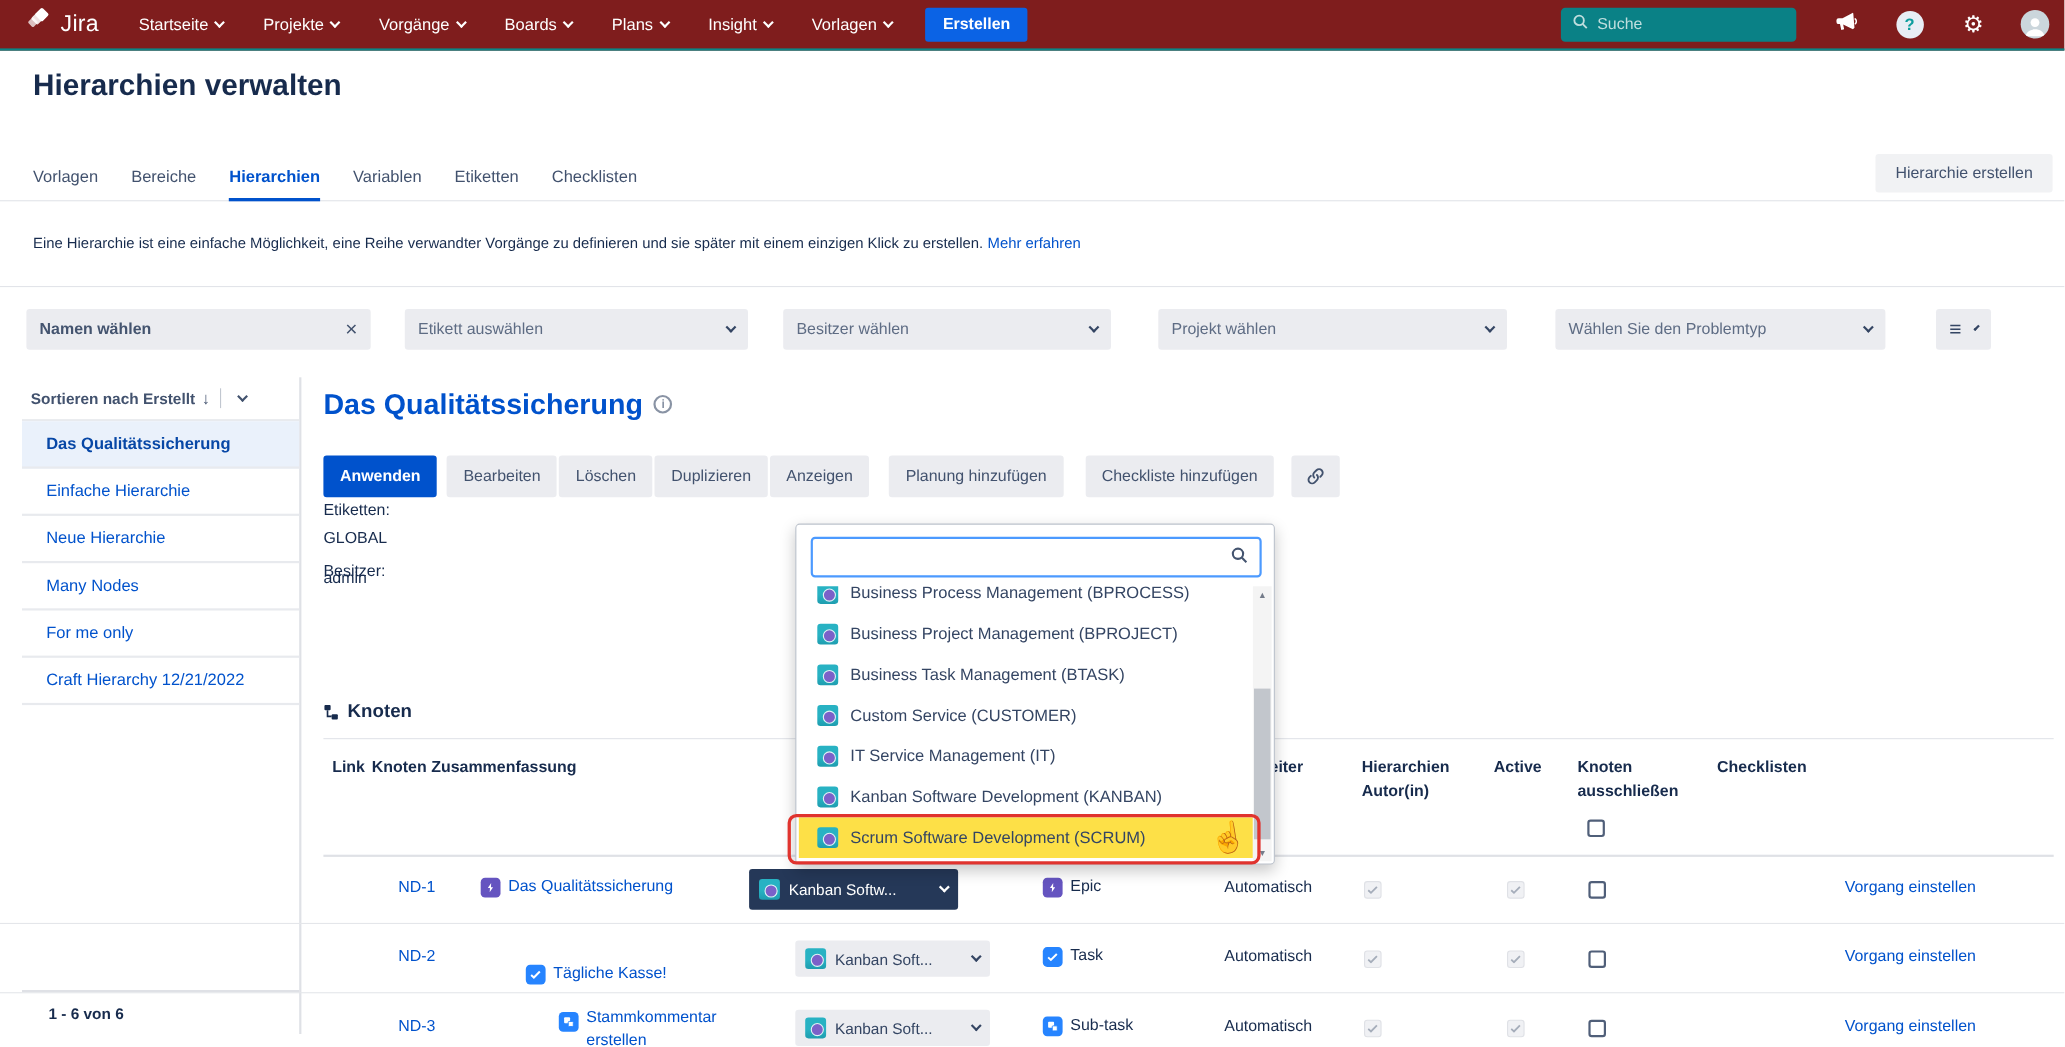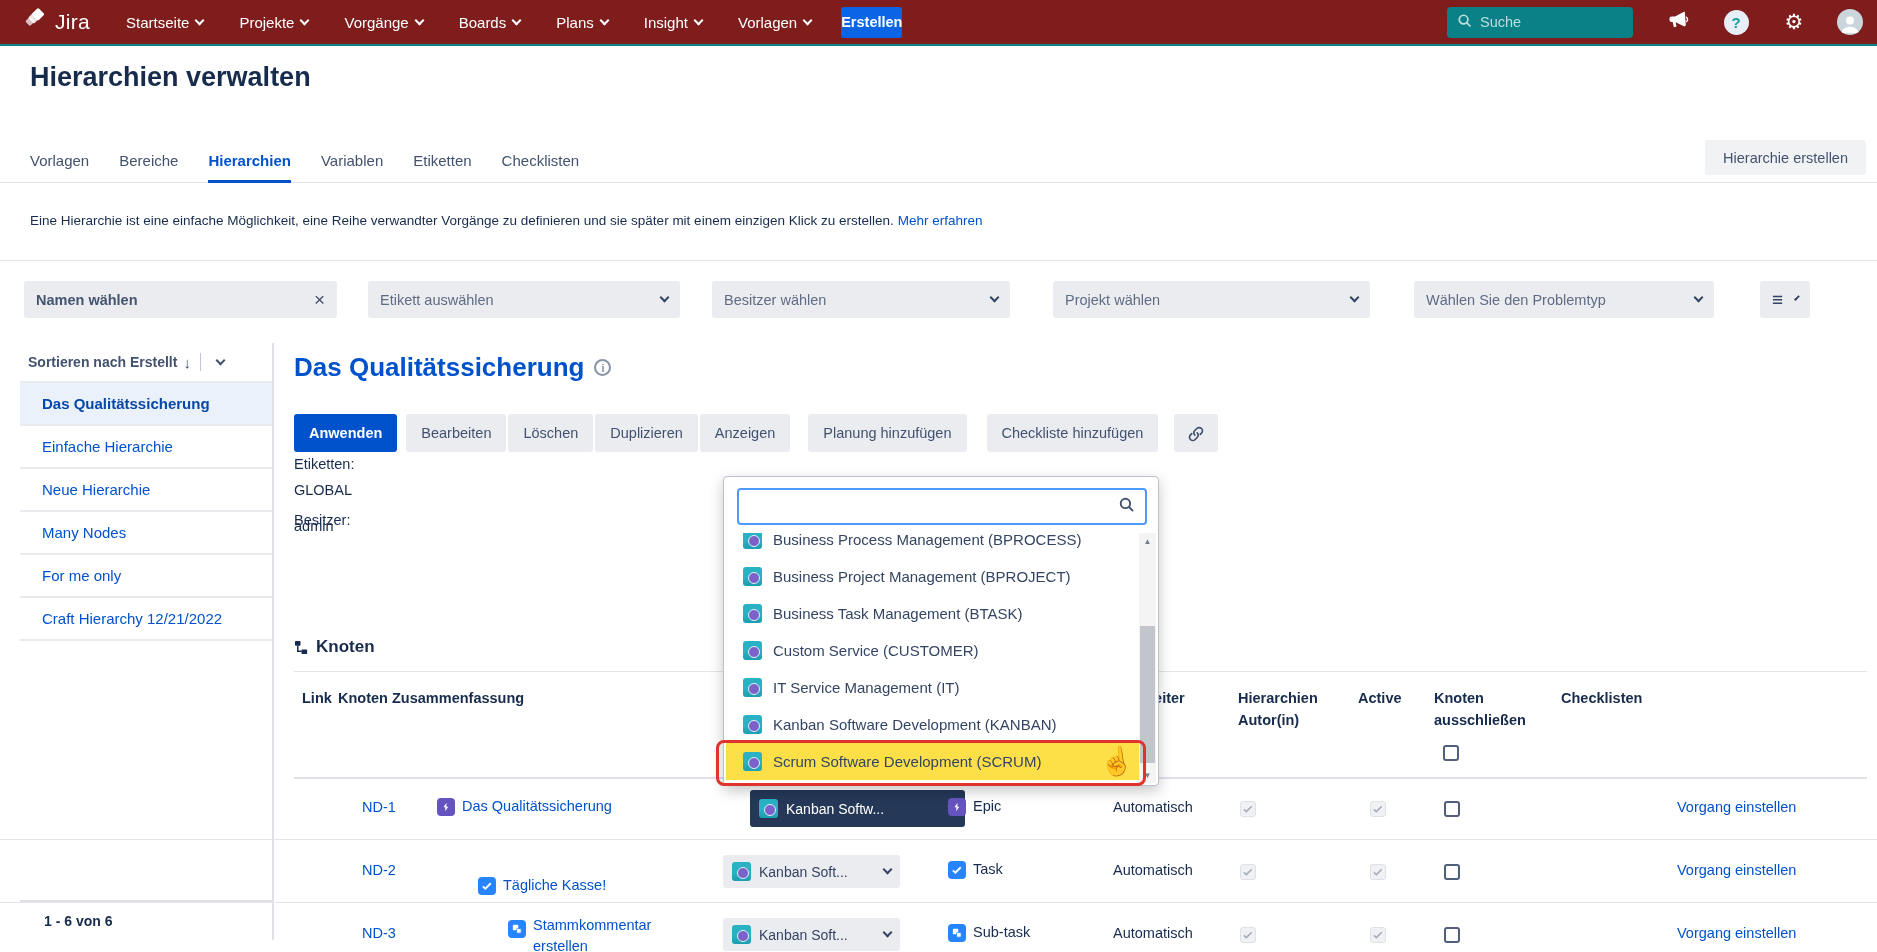--- a/index.html
+++ b/index.html
@@ -5,22 +5,22 @@
   * { margin:0; padding:0; box-sizing:border-box; }
   body { background:#fff; font-family:"Liberation Sans", sans-serif; }
   .app { position:relative; width:1877px; height:952px; background:#fff; overflow:hidden; color:#172B4D; }
 
   
   .topnav { position:absolute; left:0; top:0; width:100%; height:46px; background:#7f1d1d; display:flex; align-items:center; border-bottom:2px solid #0B8686; z-index:80; }
   .logo { display:flex; align-items:center; gap:6px; margin-left:24px; cursor:pointer; }
   .logo-text { color:#fff; font-size:21px; font-weight:400; letter-spacing:.3px; }
   .nav-item { display:flex; align-items:center; color:#fff; font-size:15px; margin-left:36px; cursor:pointer; white-space:nowrap; }
   .chv { display:inline-block; width:7px; height:7px; border-right:2px solid currentColor; border-bottom:2px solid currentColor; transform:rotate(45deg); margin-left:7px; margin-bottom:3px; }
-  .btn-create { margin-left:30px; height:31px; padding:0 0; background:#0B63E5; color:#fff; font-size:14.5px; font-weight:700; border:none; border-radius:3px; cursor:pointer; }
-  .nav-search { margin-left:auto; width:186px; height:31px; background:#0A8186; border-radius:4px; display:flex; align-items:center; padding:0 10px; color:#BFDEDE; }
+  .btn-create { margin-left:30px; height:31px; padding:0 16px; background:#0B63E5; color:#fff; font-size:14.5px; font-weight:700; border:none; border-radius:3px; cursor:pointer; }
+  .nav-search { margin-left:auto; width:214px; height:31px; background:#0A8186; border-radius:4px; display:flex; align-items:center; padding:0 10px; color:#BFDEDE; }
   .nav-search input { flex:1; background:transparent; border:none; outline:none; color:#E3F2F2; font-size:14.5px; margin-left:8px; font-family:"Liberation Sans",sans-serif; }
   .nav-search input::placeholder { color:#BFDEDE; }
   .nav-ico { width:26px; height:26px; display:flex; align-items:center; justify-content:center; margin-left:32px; cursor:pointer; }
   .help-circle { width:25px; height:25px; border-radius:50%; background:#E8EEF5; color:#0E9E9E; font-weight:700; font-size:15px; display:flex; align-items:center; justify-content:center; }
   .gear-glyph { color:#fff; font-size:21px; }
   .avatar { width:26px; height:26px; border-radius:50%; background:#CBD6DC; overflow:hidden; display:flex; align-items:flex-end; justify-content:center; margin-left:30px; margin-right:14px; cursor:pointer; }
 
   
   .page-title { position:absolute; left:30px; top:62px; font-size:27px; font-weight:700; color:#172B4D; }
   .tabs { position:absolute; left:30px; top:152px; display:flex; gap:30px; z-index:5; }
@@ -276,21 +276,21 @@
   <div class="row" style="top:777px;height:63px;border-bottom:1px solid #E4E6EA">
     <a class="cell" style="left:362px;top:22px">ND-1</a>
     <div class="cell sum" style="left:437px;top:21px">
       <span class="type-ico ti-epic">
           <svg viewBox="0 0 12 12" width="10">
             <path d="M6.6 1 3 6.4h2.3L5 11l3.7-5.4H6.4z" fill="#fff"></path>
           </svg>
         </span>
       <a style="color:#0052CC;text-decoration:none">Das Qualitätssicherung</a>
     </div>
-    <div class="psel open" style="left:750px;top:13px;width:215px">
+    <div class="psel open" style="left:681px;top:13px;width:190px">
       <span class="pavatar"></span>
       <span>Kanban Softw...</span>
       <span class="chv" style="color:#fff"></span>
     </div>
     <div class="cell sum" style="left:948px;top:21px">
       <span class="type-ico ti-epic">
           <svg viewBox="0 0 12 12" width="10">
             <path d="M6.6 1 3 6.4h2.3L5 11l3.7-5.4H6.4z" fill="#fff"></path>
           </svg>
         </span>

